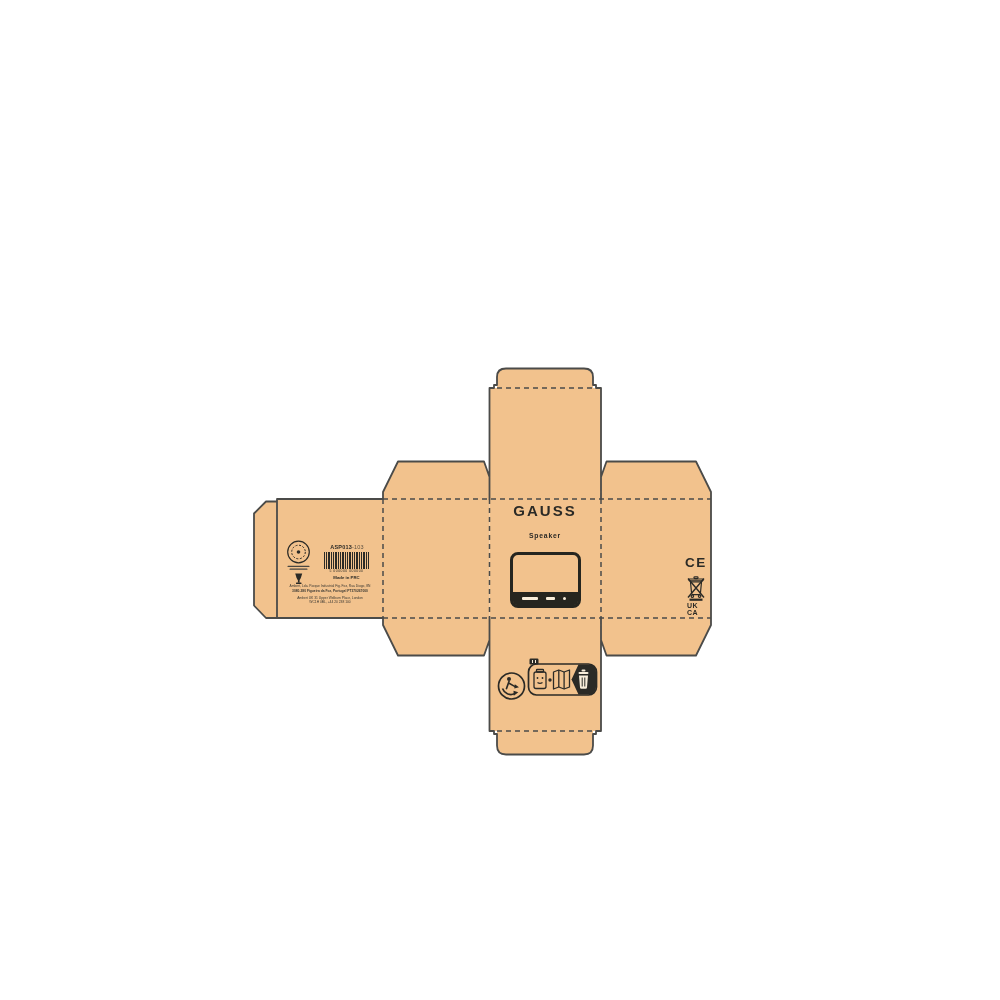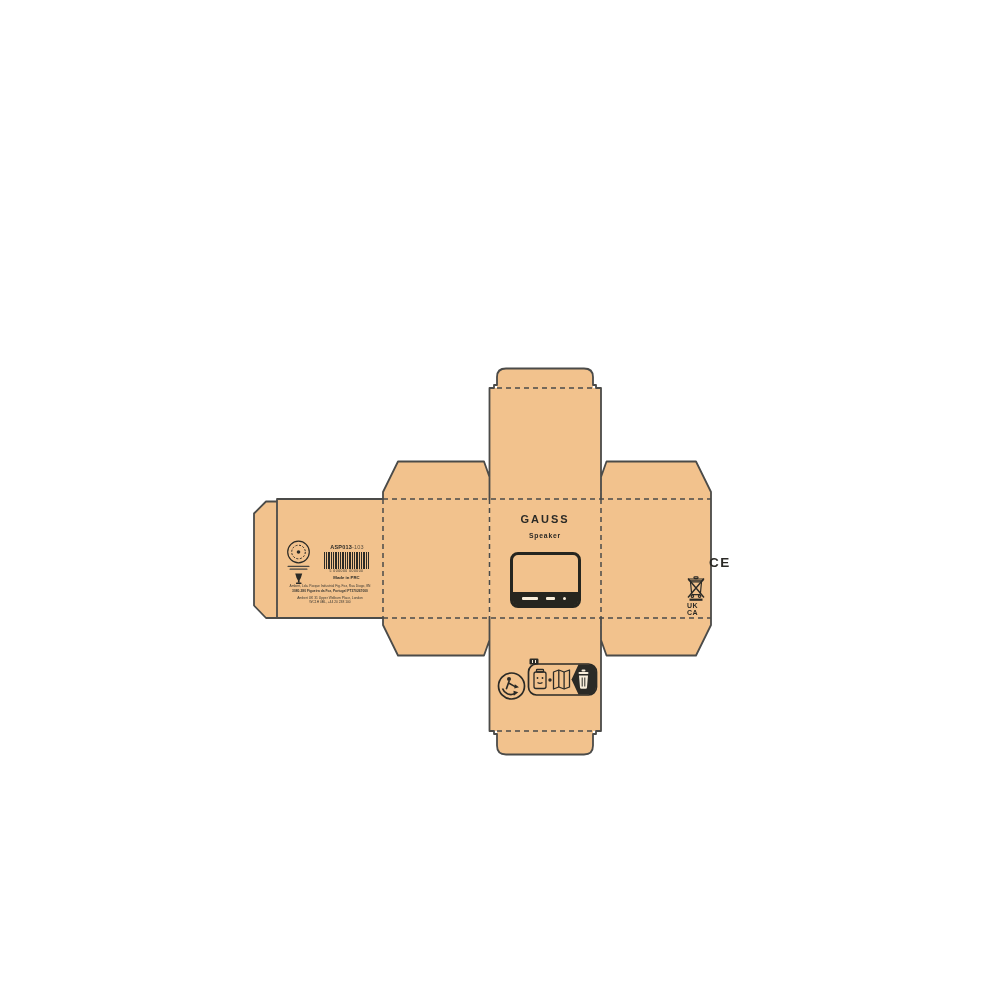--- a/index.html
+++ b/index.html
@@ -20,32 +20,32 @@
   .barcode{left:47px;top:52.5px;width:45px;height:17px;
     background:repeating-linear-gradient(90deg,#2B2A26 0 1px,transparent 1px 2px,
       #2B2A26 2px 2.7px,transparent 2.7px 4.3px,#2B2A26 4.3px 5.9px,transparent 5.9px 7px);}
   .barcode-digits{left:44px;top:70px;width:51px;font-size:3.4px;letter-spacing:.5px;}
   .made-in{left:47px;top:75.8px;width:45px;font-size:4.3px;font-weight:700;}
   .addr{left:-7px;width:120px;font-size:3.3px;line-height:4.6px;color:#3A3833;}
   .addr1{top:85px;} .addr2{top:96.5px;}
 
   
   .front-content{left:489.5px;top:499px;width:111px;height:119px;}
-  .brand{left:0;top:14px;width:111px;font-size:11px;font-weight:700;letter-spacing:2px;}
+  .brand{left:0;top:3px;width:111px;font-size:15px;font-weight:700;letter-spacing:2px;}
   .product{left:0;top:32.5px;width:111px;font-size:6.8px;font-weight:600;letter-spacing:.8px;}
   .device{left:20px;top:52.5px;width:71px;height:56px;border:3px solid #26251F;border-radius:8px;box-sizing:border-box;}
   .device .band{position:absolute;left:0;right:0;bottom:0;height:12.5px;background:#26251F;
     border-radius:0 0 4px 4px;display:flex;align-items:center;gap:8px;padding-left:9px;box-sizing:border-box;}
   .band .dash1{width:16px;height:3px;border-radius:1px;background:#F8EDDA;}
   .band .dash2{width:9px;height:3px;border-radius:1px;background:#F8EDDA;}
   .band .dot{width:3px;height:3px;border-radius:50%;background:#F8EDDA;}
 
   
   .sideR-content{left:601px;top:499px;width:110px;height:119px;}
-  .ce{left:82px;top:56px;width:26px;font-size:13.5px;font-weight:700;letter-spacing:1.5px;margin-left:24px;}
+  .ce{left:82px;top:56px;width:26px;font-size:13.5px;font-weight:700;letter-spacing:1.5px;}
   .ukca{left:83px;top:102.5px;width:24px;font-size:7px;font-weight:700;line-height:7px;letter-spacing:.5px;text-align:left;padding-left:3px;box-sizing:border-box;}
 
   
   .bottom-content{left:489.5px;top:618px;width:111px;height:113px;}
 </style>
 </head>
 <body>
 
 <div class="stage">
 

